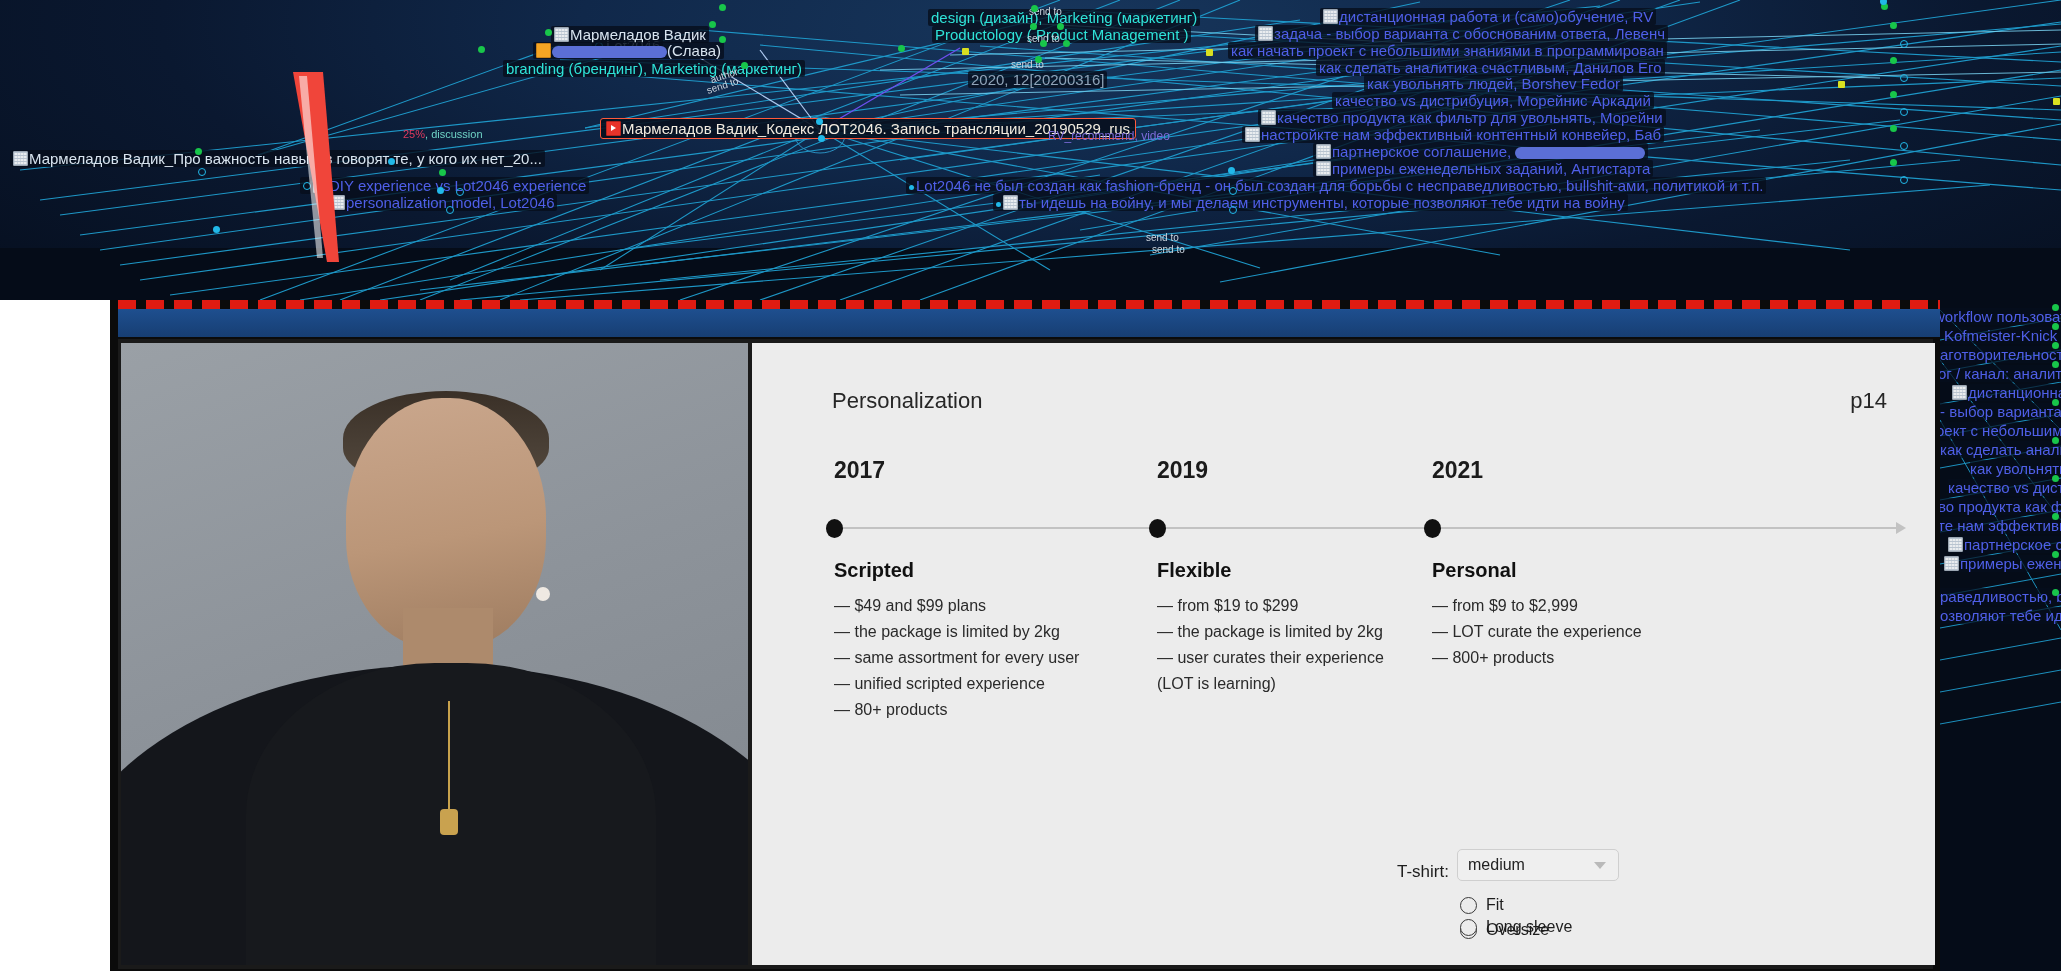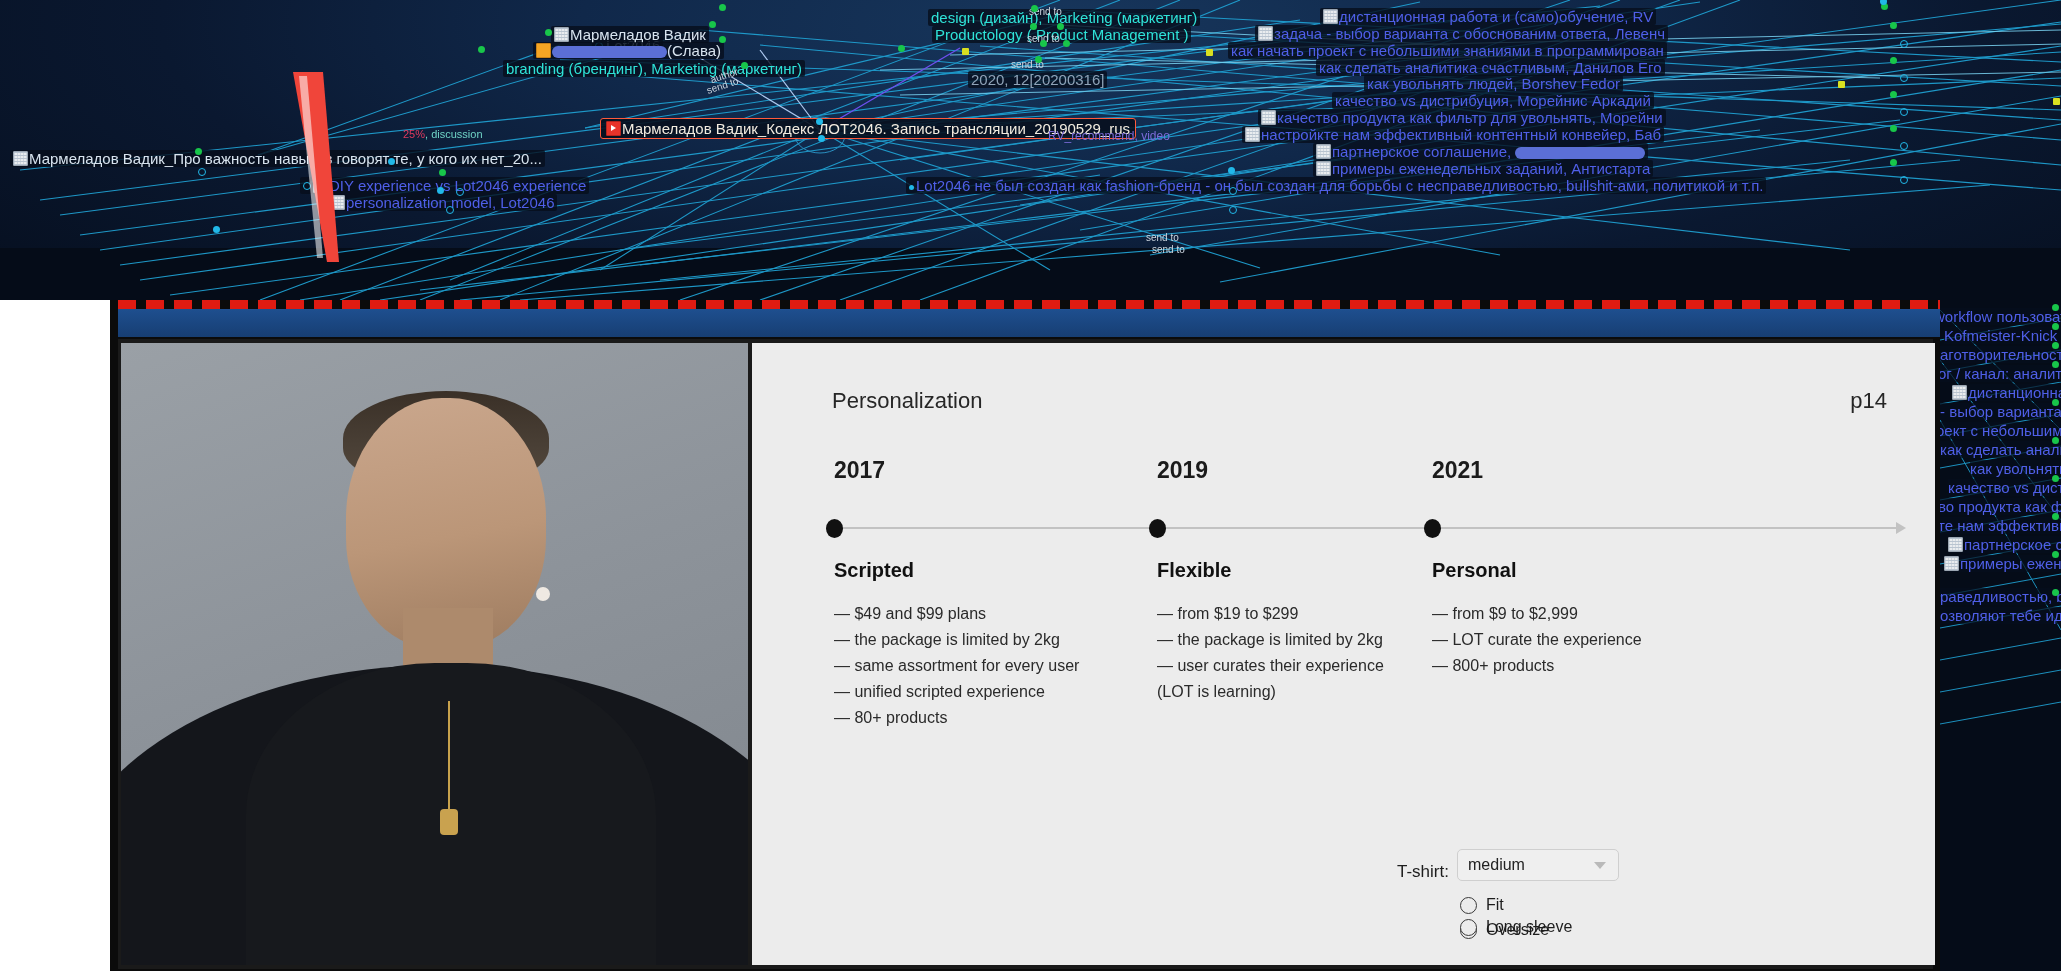--- a/index.html
+++ b/index.html
@@ -74,21 +74,21 @@
   .slide-title{position:absolute;left:80px;top:45px;font-size:22px;color:#262626;}
   .slide-page{position:absolute;right:48px;top:45px;font-size:22px;color:#262626;}
 
   .tl-line{position:absolute;left:82px;top:184px;width:1066px;height:2px;background:#c2c2c2;}
   .tl-arrow{position:absolute;left:1144px;top:179px;width:0;height:0;border-left:10px solid #c2c2c2;
             border-top:6px solid transparent;border-bottom:6px solid transparent;}
   .tl-col{position:absolute;top:0;width:330px;}
   .tl-year{position:absolute;font-size:23px;font-weight:bold;color:#1b1b1b;top:114px;}
   .tl-dot{position:absolute;top:176px;width:17px;height:19px;border-radius:50%;background:#111;}
   .tl-stage{position:absolute;top:216px;font-size:20px;font-weight:bold;color:#111;}
-  .tl-list{position:absolute;top:250px;font-size:16px;color:#2a2a2a;line-height:1.62;margin-top:8px;}
+  .tl-list{position:absolute;top:250px;font-size:16px;color:#2a2a2a;line-height:1.62;}
   .tl-list div{white-space:nowrap;}
 
   .form{position:absolute;left:0;top:0;width:100%;}
   .tshirt-label{position:absolute;left:645px;top:519px;font-size:17px;color:#1d1d1d;}
   .select{position:absolute;left:705px;top:506px;width:140px;height:30px;background:#efefef;border:1px solid #cfcfcf;
           border-radius:5px;display:flex;align-items:center;padding:0 10px;font-size:16px;color:#222;}
   .select .caret{position:absolute;right:12px;top:12px;width:0;height:0;border-left:6px solid transparent;
           border-right:6px solid transparent;border-top:7px solid #b9b9b9;}
   .radio{position:absolute;left:708px;display:flex;align-items:center;font-size:16px;color:#1d1d1d;}
   .radio .ring{width:15px;height:15px;border-radius:50%;border:1.6px solid #3a3a3a;margin-right:9px;position:relative;background:#ececec;}
@@ -225,20 +225,23 @@
 
     <div class="node n-blue" style="left:300px;top:177px;">
       <span class="dot hollow" style="position:relative;display:inline-block;left:0;top:-1px;margin-right:2px;"></span><span class="ficon"></span><span>DIY experience vs Lot2046 experience</span>
     </div>
     <div class="node n-blue" style="left:317px;top:194px;">
       <span class="dot hollow" style="position:relative;display:inline-block;left:0;top:-1px;margin-right:2px;"></span><span class="ficon"></span><span>personalization model, Lot2046</span>
     </div>
     <div class="node n-blue" style="left:906px;top:177px;">
       <span class="dot cy" style="position:relative;display:inline-block;left:0;top:-1px;margin-right:2px;width:5px;height:5px;"></span><span>Lot2046 не был создан как fashion-бренд - он был создан для борьбы с несправедливостью, bullshit-ами, политикой и т.п.</span>
     </div>
+    <div class="node n-blue" style="left:993px;top:194px;">
+      <span class="dot cy" style="position:relative;display:inline-block;left:0;top:-1px;margin-right:2px;width:5px;height:5px;"></span><span class="ficon"></span><span>ты идешь на войну, и мы делаем инструменты, которые позволяют тебе идти на войну</span>
+    </div>
 
     <div class="node n-blue" style="left:1320px;top:8px;">
       <span class="ficon"></span><span>дистанционная работа и (само)обучение, RV</span>
     </div>
     <div class="node n-blue" style="left:1255px;top:25px;">
       <span class="ficon"></span><span>задача - выбор варианта с обоснованим ответа, Левенч</span>
     </div>
     <div class="node n-blue" style="left:1228px;top:42px;">
       <span>как начать проект с небольшими знаниями в программирован</span>
     </div>

